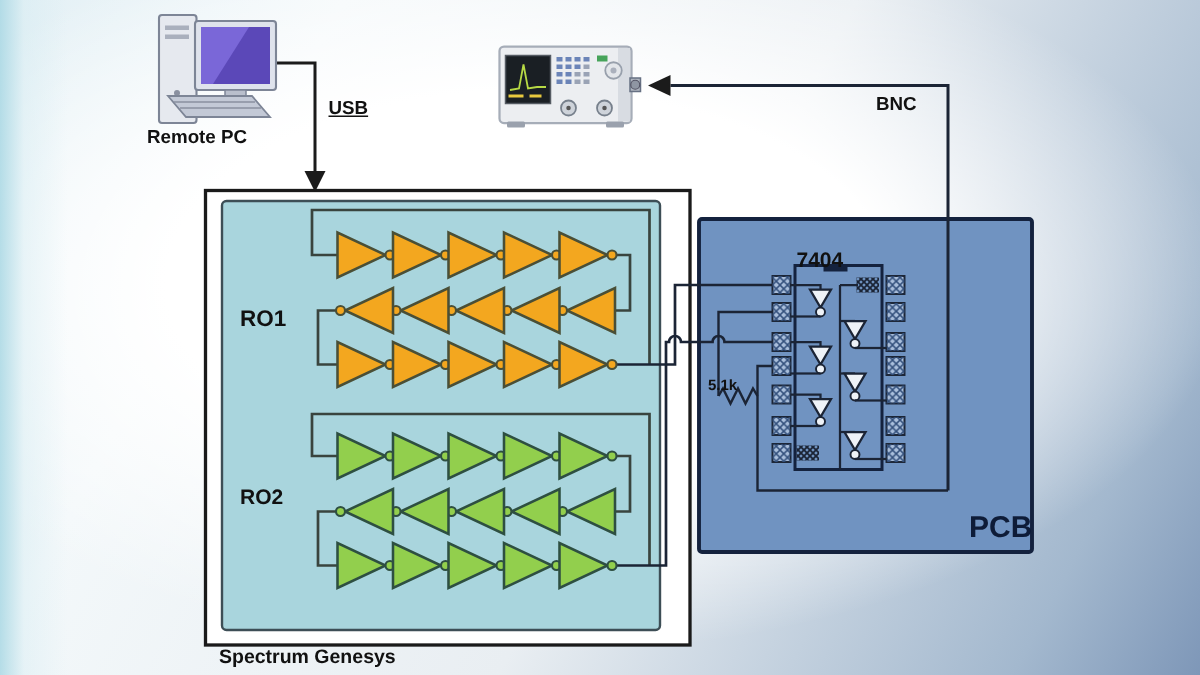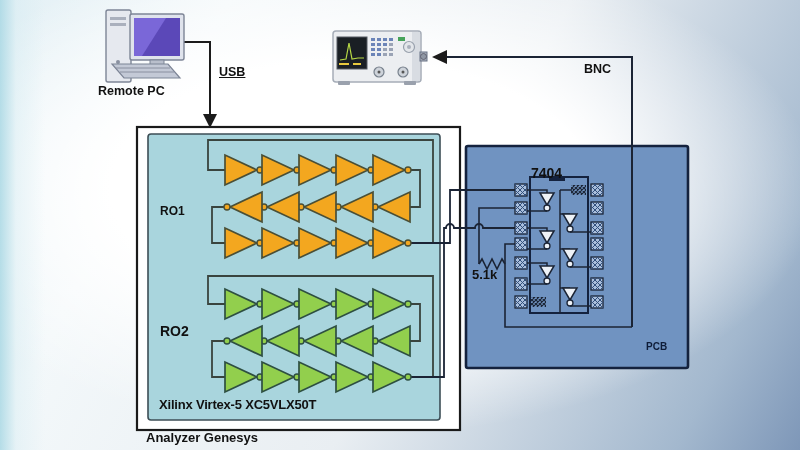--- a/index.html
+++ b/index.html
@@ -254,20 +254,19 @@
             <circle cx="570" cy="303" r="3" fill="#eef2f7" stroke="#1b2435" stroke-width="1.3"></circle>
             <path fill="none" stroke="#1b2435" stroke-width="1.5" d="M570,306 L591,306"></path>
           </g>
         </g>
   </g>
 </svg>
 
 <div class="lbl c" style="left:98px;top:85px;width:90px;font-size:12.5px;">Remote PC</div>
 <div class="lbl" style="left:219px;top:66px;font-size:12.5px;text-decoration:underline;">USB</div>
 <div class="lbl" style="left:584px;top:63px;font-size:12.5px;">BNC</div>
-<div class="lbl" style="left:160px;top:205px;font-size:12px;">RO1</div>
+<div class="lbl" style="left:160px;top:205px;font-size:15px;">RO1</div>
 <div class="lbl" style="left:160px;top:324px;font-size:14px;">RO2</div>
-<div class="lbl" style="left:159px;top:398px;font-size:13px;letter-spacing:-0.2px;">Xilinx Virtex-5 XC5VLX50T</div>
-<div class="lbl" style="left:146px;top:431px;font-size:13px;">Analyzer Genesys</div>
+<div class="lbl" style="left:146px;top:431px;font-size:13px;">Spectrum Genesys</div>
 <div class="lbl c" style="left:531px;top:154px;width:56px;font-size:14px;margin-top:12px;">7404</div>
-<div class="lbl c" style="left:472px;top:268px;width:30px;font-size:13px;">5.1k</div>
-<div class="lbl" style="left:646px;top:341px;font-size:10px;color:#0e1c38;text-align:center;">PCB</div>
+<div class="lbl c" style="left:472px;top:252px;width:30px;font-size:10px;">5.1k</div>
+<div class="lbl" style="left:646px;top:341px;font-size:20px;color:#0e1c38;text-align:center;">PCB</div>
 </div>
 
 </body></html>

